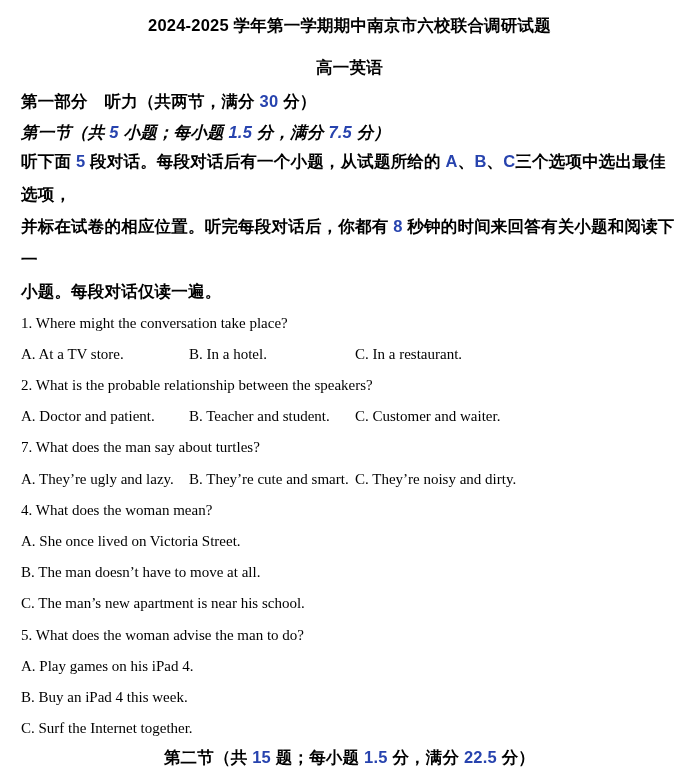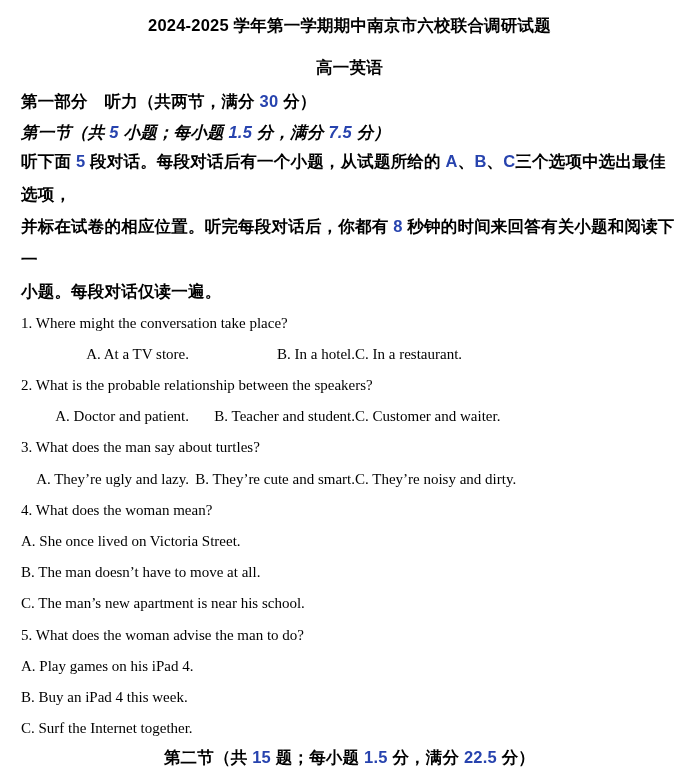--- a/index.html
+++ b/index.html
@@ -42,21 +42,21 @@
   .part-heading { margin-top: 6px; line-height: 26px; }
   .sec-heading  { margin-top: 5px; line-height: 26px; font-style: italic; }
   .cn-para-line { line-height: 32.5px; }
 
   .en {
     font-family: "Liberation Serif", serif;
     font-size: 15px;
     line-height: 31.2px;
     white-space: nowrap;
   }
-  .opt { display: inline-block; text-align: right; }
+  .opt { display: inline-block; }
   .opt-a { width: 168px; }
   .opt-b { width: 166px; }
 
   .accent { color: var(--accent); }
 
   .sec2-heading { line-height: 27px; text-align: center; }
 </style>
 </head>
 <body>
 
@@ -83,21 +83,21 @@
   </div>
 
   <div>
     <div class="en">2. What is the probable relationship between the speakers?</div>
     <div class="en">
       <span class="opt opt-a">A. Doctor and patient.</span><span class="opt opt-b">B. Teacher and student.</span><span class="opt">C. Customer and waiter.</span>
     </div>
   </div>
 
   <div>
-    <div class="en">3. What does the man say about turtles?</div>
+    <div class="en">7. What does the man say about turtles?</div>
     <div class="en">
       <span class="opt opt-a">A. They’re ugly and lazy.</span><span class="opt opt-b">B. They’re cute and smart.</span><span class="opt">C. They’re noisy and dirty.</span>
     </div>
   </div>
 
   <div>
     <div class="en">4. What does the woman mean?</div>
     <div class="en">A. She once lived on Victoria Street.</div>
     <div class="en">B. The man doesn’t have to move at all.</div>
     <div class="en">C. The man’s new apartment is near his school.</div>

